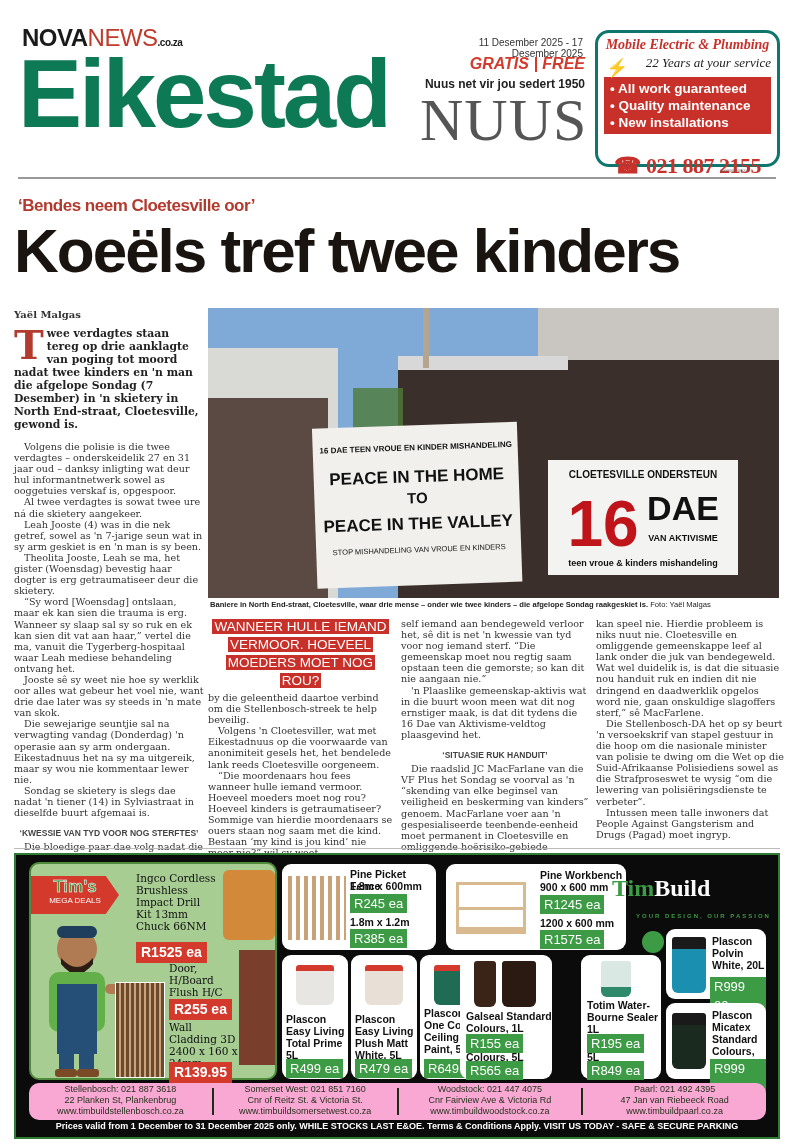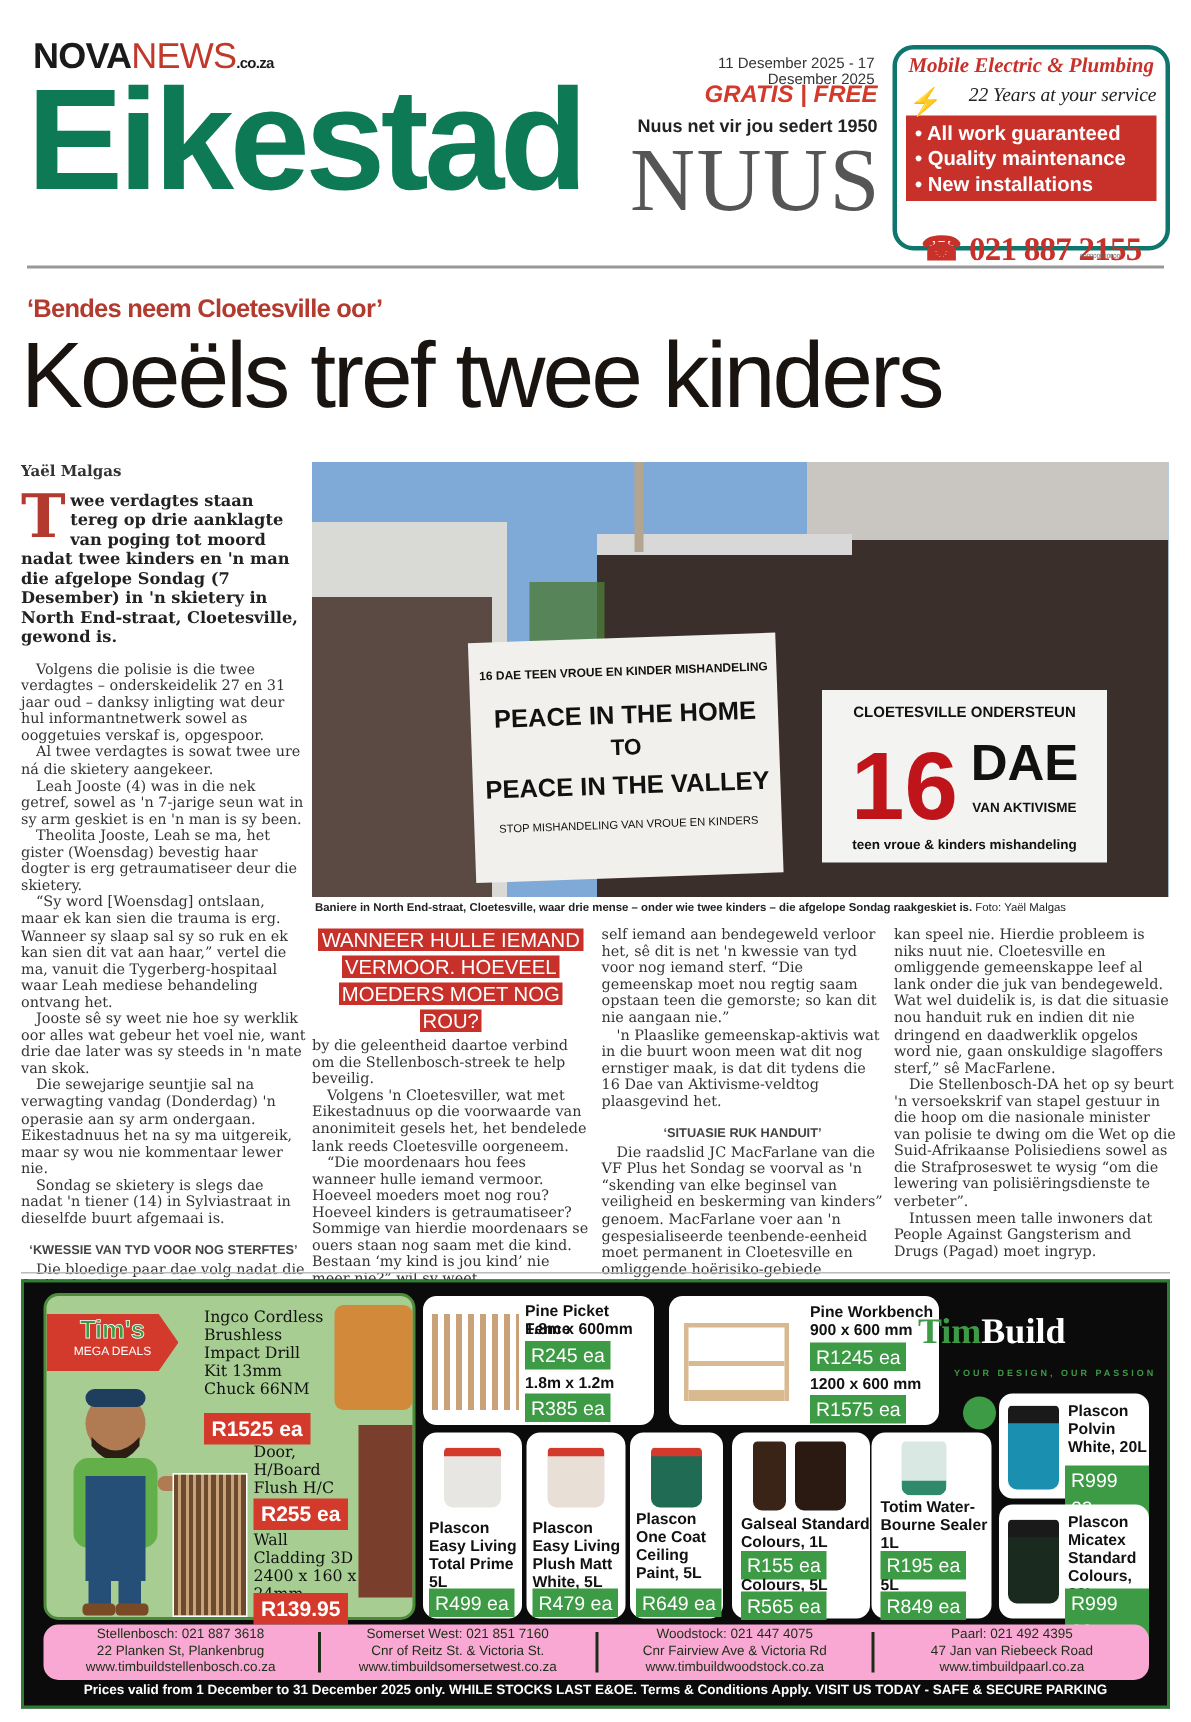--- a/index.html
+++ b/index.html
@@ -17,21 +17,21 @@
 .ad{left:595px;top:30px;width:185px;height:137px;border:3px solid #0f766e;border-radius:14px;padding:4px 6px}
 .ad-title{font-family:"Liberation Serif",serif;font-style:italic;font-weight:700;color:#c8302a;font-size:14px;text-align:center}
 .ad-years{font-family:"Liberation Serif",serif;font-style:italic;font-size:13px;color:#222;text-align:right;margin-top:2px}
 .ad-bolt{position:absolute;left:8px;top:24px;color:#c8302a;font-size:18px}
 .ad-list{background:#c8302a;color:#fff;font-family:"Liberation Sans",sans-serif;font-weight:700;font-size:13.5px;margin-top:6px;padding:3px 6px;line-height:17px}
 .ad-phone{font-family:Liberation Serif, serif;font-weight:900;color:#c8302a;font-size:22px;text-align:center;margin-top:19px;letter-spacing:-0.5px}
 .ad-code{left:720px;top:168px;font-size:4px;color:#666;font-family:"Liberation Sans",sans-serif}
 .rule{left:18px;right:18px;top:177px;height:2px;background:#999}
 
 .kicker{left:18px;top:196px;font-family:"Liberation Sans",sans-serif;font-weight:700;font-size:17px;color:#b23a2e;letter-spacing:-0.5px}
-.headline{left:14px;top:218px;font-family:"Liberation Sans",sans-serif;font-weight:400;font-size:62px;letter-spacing:-2px;color:#1a1411;line-height:1.05}
+.headline{left:14px;top:218px;font-family:"Liberation Sans",sans-serif;font-weight:700;font-size:62px;letter-spacing:-2px;color:#1a1411;line-height:1.05}
 .byline{left:14px;top:309px;font-size:10px;font-weight:700;color:#333}
 .col{font-size:9.6px;line-height:11.1px;color:#333;text-align:left}
 .col p{text-indent:10px}
 .lede{font-weight:700;font-size:10.8px;line-height:13px;color:#222;margin-bottom:10px}
 .dropcap{float:left;font-size:40px;line-height:32px;color:#b23a2e;font-weight:700;margin-right:3px;margin-top:2px}
 .subhead{font-family:"Liberation Sans",sans-serif;font-weight:700;font-size:8.5px;color:#444;text-align:center;margin:10px 0 2px;text-indent:0!important}
 .photo{left:208px;top:308px;width:571px;height:290px;overflow:hidden;background:#7fa9d6}
 .caption{left:210px;top:600px;font-family:"Liberation Sans",sans-serif;font-size:7.6px;font-weight:700;color:#222;white-space:nowrap}
 .caption .credit{font-weight:400}
 .pull{left:208px;top:617px;width:185px}
@@ -219,21 +219,21 @@
   <div class="card" style="left:335px;top:100px;width:66px;height:124px">
     <div class="can" style="left:14px;top:10px;width:38px;height:40px;background:#e8e0d6;border-top:6px solid #d43a2c"></div>
     <div class="ttl" style="position:absolute;left:4px;top:58px;width:62px">Plascon Easy Living Plush Matt White, 5L</div>
     <span class="price" style="position:absolute;left:4px;top:104px">R479 ea</span>
   </div>
   <div class="card" style="left:404px;top:100px;width:62px;height:124px">
     <div class="can" style="left:14px;top:10px;width:34px;height:40px;background:#1f6b54;border-top:6px solid #d43a2c"></div>
     <div class="ttl" style="position:absolute;left:4px;top:52px;width:58px">Plascon One Coat Ceiling Paint, 5L</div>
     <span class="price" style="position:absolute;left:4px;top:104px">R649 ea</span>
   </div>
-  <div class="card" style="left:472px;top:100px;width:92px;height:124px">
+  <div class="card" style="left:444px;top:100px;width:92px;height:124px">
     <div class="can" style="left:14px;top:6px;width:22px;height:46px;background:#3a2418"></div>
     <div class="can" style="left:42px;top:6px;width:34px;height:46px;background:#2a1a12"></div>
     <div class="ttl" style="position:absolute;left:6px;top:55px;width:86px">Galseal Standard Colours, 1L</div>
     <span class="price" style="position:absolute;left:6px;top:79px">R155 ea</span>
     <div class="ttl" style="position:absolute;left:6px;top:96px">Colours, 5L</div>
     <span class="price" style="position:absolute;left:6px;top:106px">R565 ea</span>
   </div>
   <div class="card" style="left:565px;top:100px;width:80px;height:124px">
     <div class="can" style="left:20px;top:6px;width:30px;height:36px;background:#d9e8e2;border-bottom:10px solid #2e8a6b"></div>
     <div class="ttl" style="position:absolute;left:6px;top:44px;width:74px">Totim Water-Bourne Sealer 1L</div>

